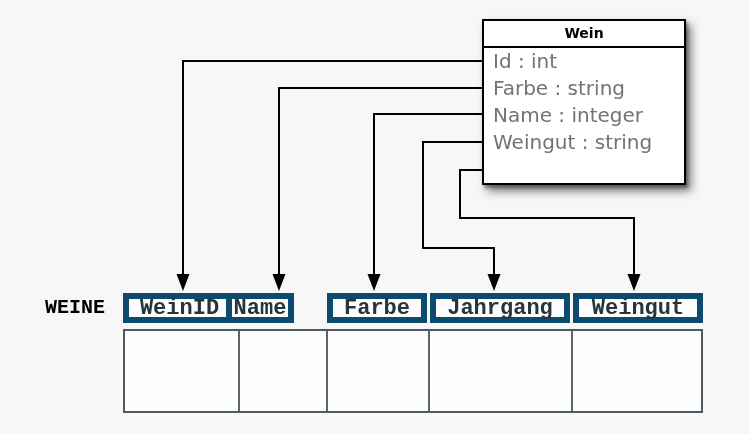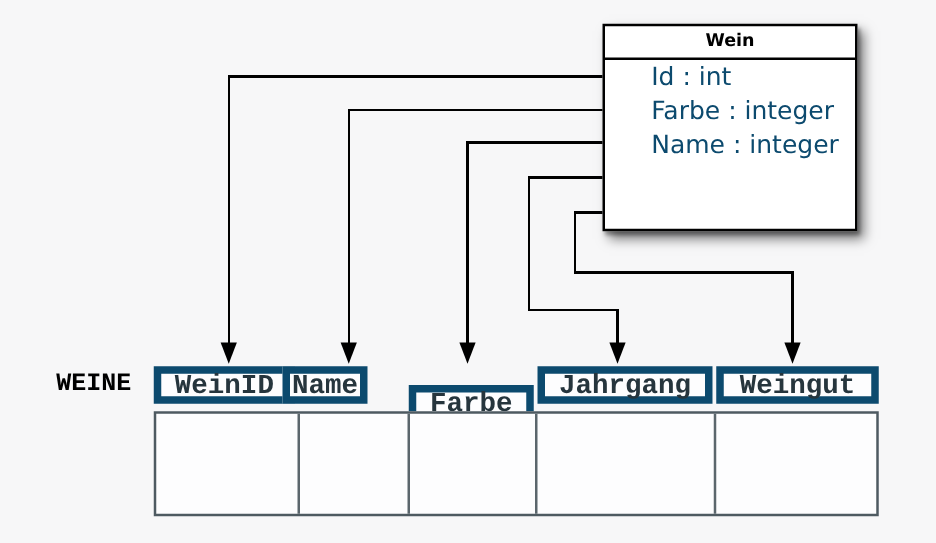--- a/index.html
+++ b/index.html
@@ -21,40 +21,40 @@
     background:#ffffff; border:2px solid #000; box-sizing:border-box;
     box-shadow:5px 6px 9px rgba(0,0,0,0.50), 2px 3px 3px rgba(0,0,0,0.35);
   }
   .uml-title {
     height:25px; line-height:25px; border-bottom:2px solid #000;
     text-align:center; font-weight:bold; font-size:14px; color:#000;
     font-family:"DejaVu Sans","Liberation Sans",sans-serif;
   }
   .uml-attrs { padding-left:9px; }
   .uml-attr {
-    height:27px; line-height:27px; font-size:20px; color:#0c4a6e;
-    font-family:"DejaVu Sans","Liberation Sans",sans-serif; white-space:nowrap;margin-left:28px;
+    height:27px; line-height:27px; font-size:20px; color:#737373;
+    font-family:"DejaVu Sans","Liberation Sans",sans-serif; white-space:nowrap;
   }
 
   
   .table-label {
     position:absolute; left:45px; top:293px; height:30px; line-height:30px;
     font-family:"Liberation Mono","DejaVu Sans Mono",monospace;
     font-weight:bold; font-size:20px; color:#000000; white-space:nowrap;
   }
   .th {
     position:absolute; top:293px; height:30px;
     background:#fdfdfe; border:6px solid #0c4a6e; box-sizing:border-box;
     display:flex; align-items:center; justify-content:center;
     font-family:"Liberation Mono","DejaVu Sans Mono",monospace;
     font-weight:bold; font-size:22px; color:#26353d; white-space:nowrap;
   }
   .c1 { left:123px; width:113px; }
   .c2 { left:226px; width:68px;  }
-  .c3 { left:327px; width:100px;margin-top:15px; }
+  .c3 { left:327px; width:100px; }
   .c4 { left:430px; width:140px; }
   .c5 { left:573px; width:130px; }
 
   .tbody {
     position:absolute; left:123px; top:329px; width:580px; height:84px;
     background:#fdfdfe; border:2px solid #4e5a61; box-sizing:border-box;
     display:flex;
   }
   .td { box-sizing:border-box; border-right:2px solid #5b666c; height:100%; flex:none; }
   .td.t1 { width:115px; }
@@ -78,22 +78,23 @@
     <path d="M482,142 H423 V248 H494 V275"></path>
     <polygon points="487.5,274 500.5,274 494,291"></polygon>
     <path d="M482,170 H460 V218 H634 V275"></path>
     <polygon points="627.5,274 640.5,274 634,291"></polygon>
   </svg>
 
   <div class="uml-box">
     <div class="uml-title">Wein</div>
     <div class="uml-attrs">
       <div class="uml-attr">Id : int</div>
-      <div class="uml-attr">Farbe : integer</div>
+      <div class="uml-attr">Farbe : string</div>
       <div class="uml-attr">Name : integer</div>
+      <div class="uml-attr">Weingut : string</div>
     </div>
   </div>
 
   <div class="table-label">WEINE</div>
 
   <div class="th c1">WeinID</div>
   <div class="th c2">Name</div>
   <div class="th c3">Farbe</div>
   <div class="th c4">Jahrgang</div>
   <div class="th c5">Weingut</div>

